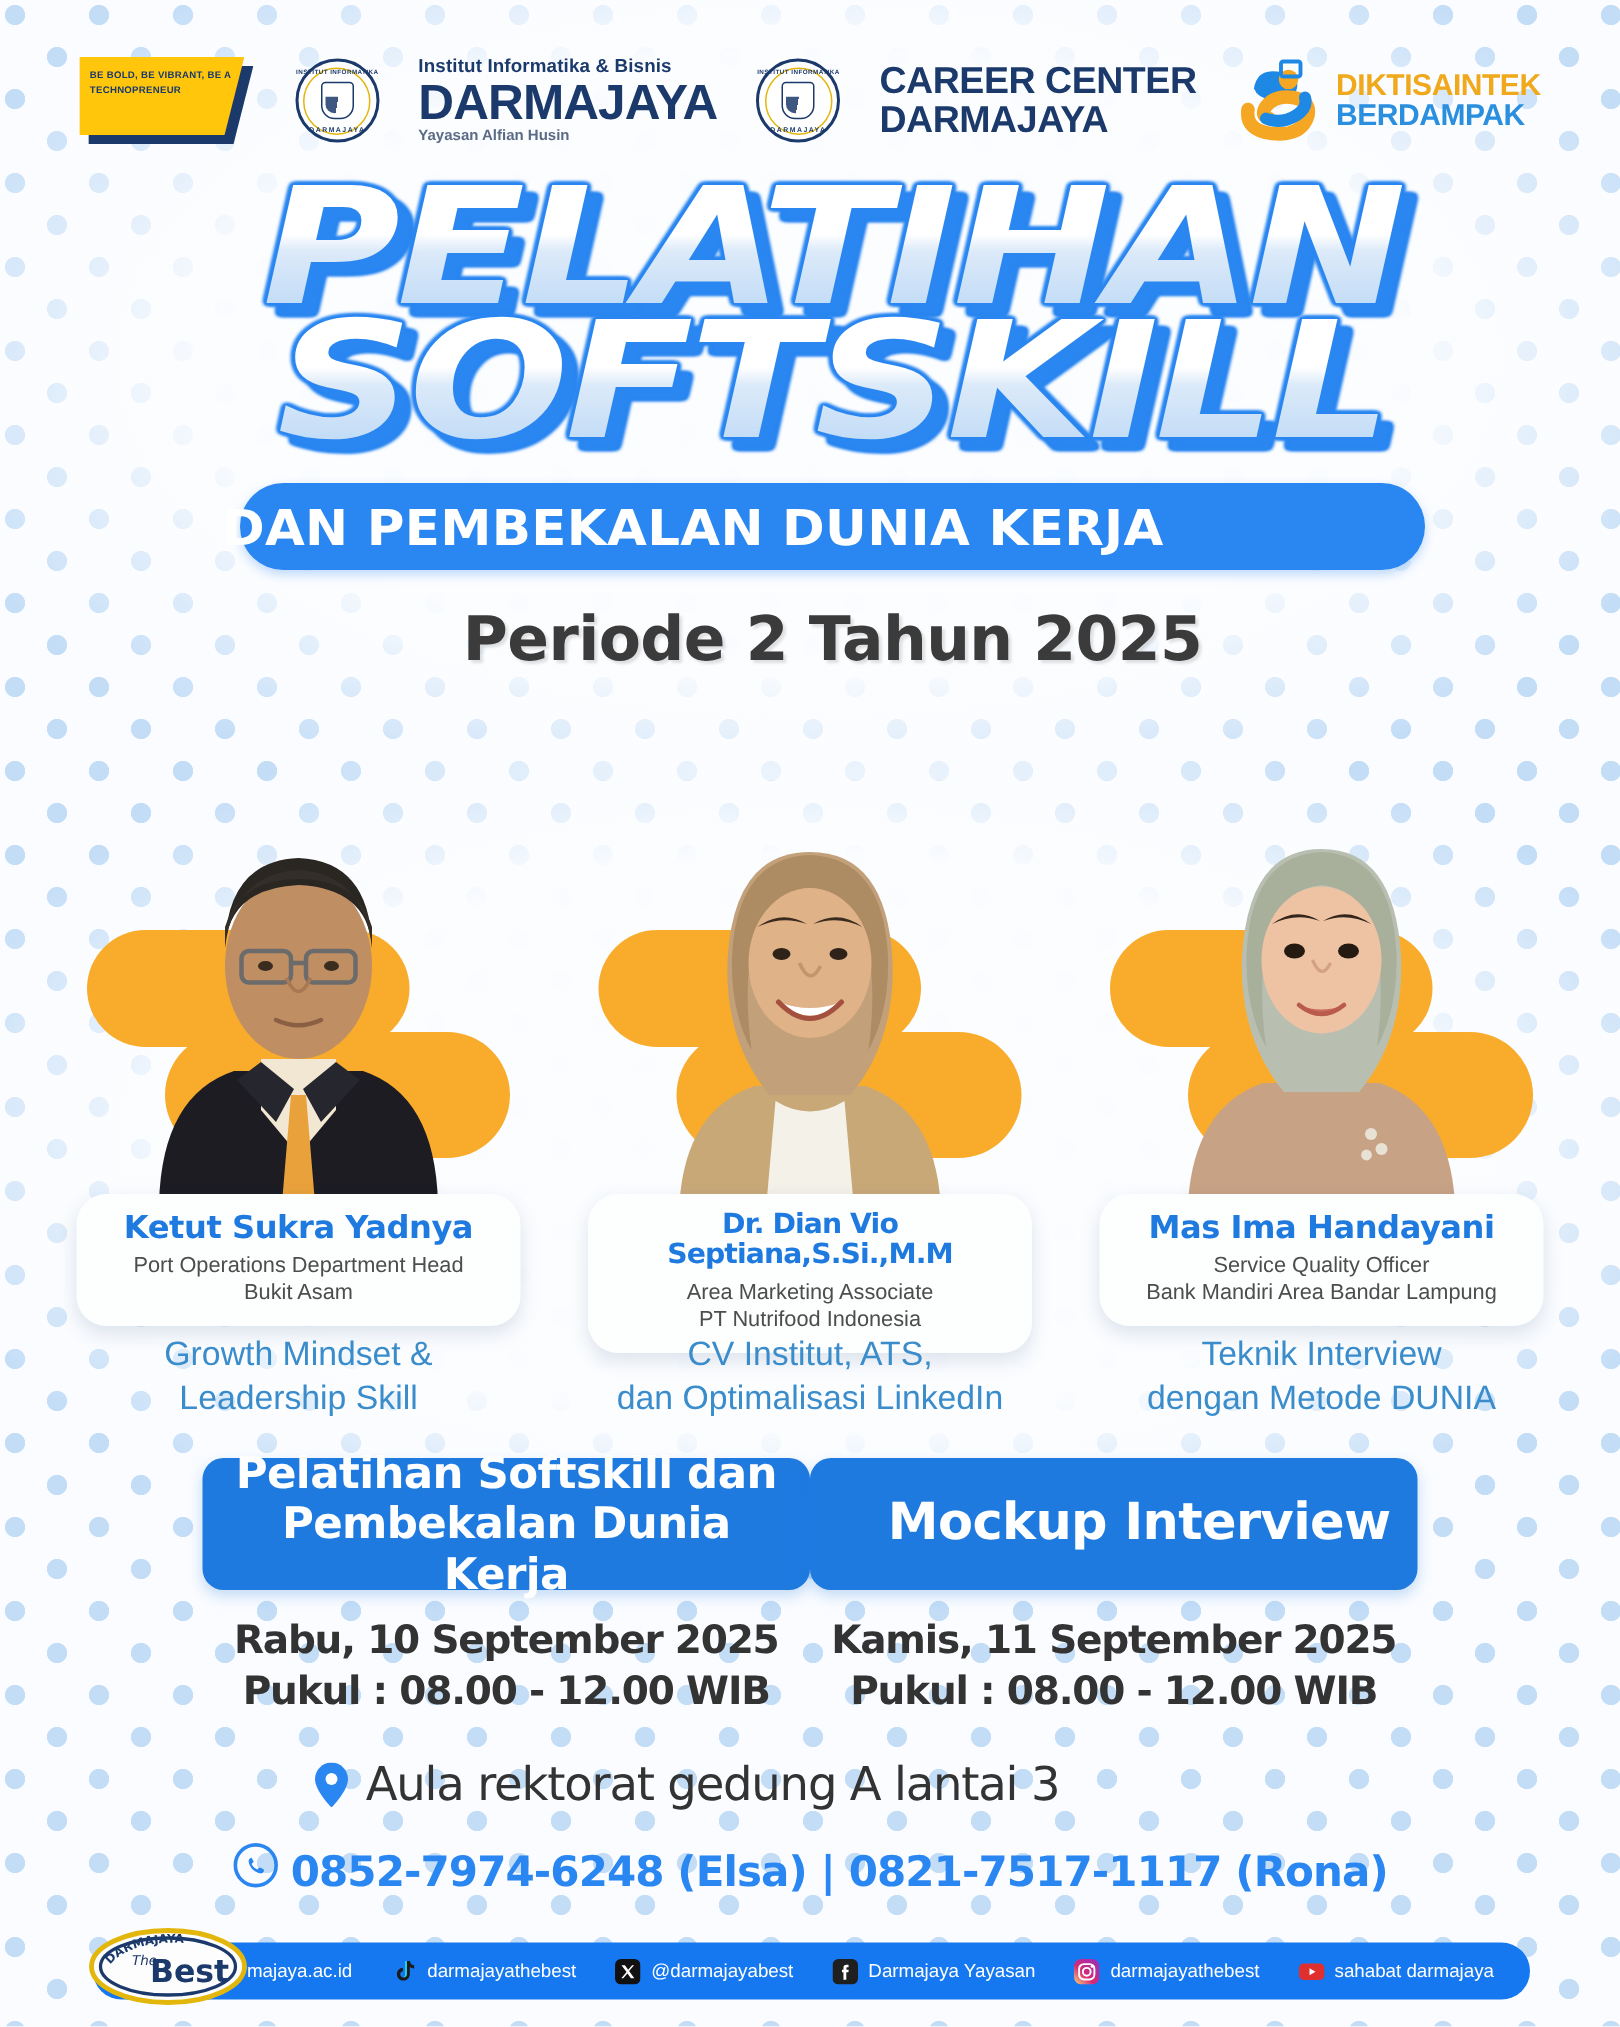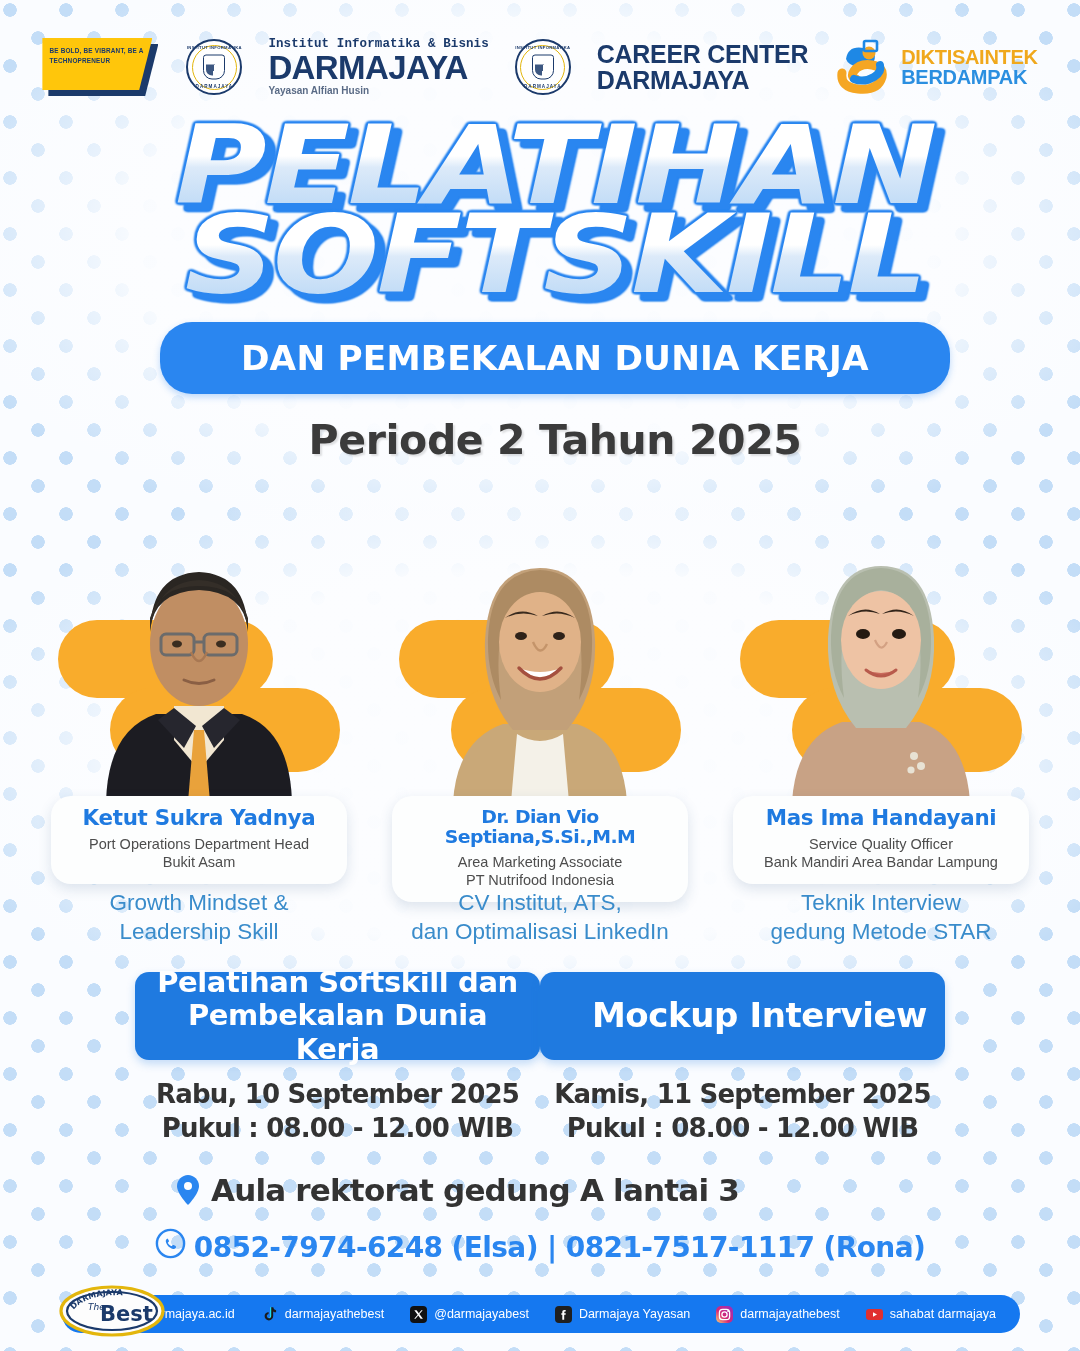--- a/index.html
+++ b/index.html
@@ -73,21 +73,21 @@
     background:linear-gradient(100deg,#1b3a6b 0 48%,#fff 48% 100%);
     opacity:.85; border-radius:0 0 6px 6px;
   }
   .seal-arc{
     position:absolute; left:50%; top:4px; transform:translateX(-50%);
     font-size:4.2px; color:#1b3a6b; font-weight:700; white-space:nowrap;
     letter-spacing:.3px;
   }
   .seal-arc-b{ top:auto; bottom:4px; font-size:4.6px; letter-spacing:1px; }
   .inst-block{ line-height:1; flex:none; }
-  .inst-sub{ font-size:12.5px; color:#1b3a6b; font-weight:600; letter-spacing:.1px;font-family:Liberation Mono, monospace; }
+  .inst-sub{ font-size:12.5px; color:#1b3a6b; font-weight:600; letter-spacing:.1px; }
   .inst-main{ font-size:33px; color:#1b3a6b; font-weight:800; letter-spacing:-.6px; margin:1px 0 2px; }
   .inst-foot{ font-size:10px; color:#5a6b86; font-weight:600; }
   .cc-block{ line-height:1.04; flex:none; }
   .cc-1{ font-size:25px; font-weight:800; color:#1b3a6b; letter-spacing:-.3px; }
   .cc-2{ font-size:25px; font-weight:800; color:#1b3a6b; letter-spacing:-.3px; }
   .dikti-wrap{ display:flex; align-items:center; gap:9px; flex:none; }
   .dikti-mark{ width:58px; height:56px; position:relative; }
   .dikti-text{ line-height:1.02; }
   .dikti-1{ font-size:20px; font-weight:800; color:#f0a81c; letter-spacing:-.3px; }
   .dikti-2{ font-size:20px; font-weight:800; color:#2b8fe0; letter-spacing:-.3px; }
@@ -107,23 +107,23 @@
     display:block;
     filter:drop-shadow(7px 7px 0 #2a86f0) drop-shadow(0 0 1.5px #2a86f0)
            drop-shadow(1px 0 0 #2a86f0) drop-shadow(-1px 0 0 #2a86f0)
            drop-shadow(0 1px 0 #2a86f0) drop-shadow(0 -1px 0 #2a86f0);
     transform:scaleX(1.16);
   }
   .t1{ font-size:108px; }
   .t2{ font-size:108px; margin-top:-6px; }
 
   .banner{
-    margin:20px auto 0; width:790px; height:72px;
+    margin:20px auto 0; width:790px; height:58px;
     background:#2a86f0; border-radius:32px;
-    display:flex; align-items:center; justify-content:center;
+    display:flex; align-items:center; justify-content:flex-start;
     box-shadow:0 3px 7px rgba(42,134,240,.3);
   }
   .banner-text{
     color:#fff; font-family:"DejaVu Sans",sans-serif; font-weight:900;
     font-size:33px; letter-spacing:.2px; transform:scaleX(1.04);
   }
   .periode{
     margin-top:22px; color:#3b3b3b;
     font-family:"DejaVu Sans",sans-serif; font-weight:900;
     font-size:41px; letter-spacing:-.4px;
@@ -186,21 +186,21 @@
   .ev-date{
     margin-top:18px; text-align:center; color:#333;
     font-family:"DejaVu Sans",sans-serif; font-weight:700;
     font-size:26px; line-height:1.3; letter-spacing:-.8px;
   }
 
   
   .loc{
     position:absolute; top:1172px; left:0; width:916px; z-index:5;
     display:flex; align-items:center; justify-content:center; gap:12px;
-    color:#333; font-family:"DejaVu Sans",sans-serif; font-weight:700;
+    color:#333; font-family:"DejaVu Sans",sans-serif; font-weight:400;
     font-size:31px; letter-spacing:-.8px;
   }
   .pin{ width:22px; height:30px; position:relative; }
   .contact{
     position:absolute; top:1228px; left:0; width:1080px; z-index:5;
     display:flex; align-items:center; justify-content:center; gap:8px;
     color:#2a86f0; font-family:"DejaVu Sans",sans-serif; font-weight:700;
     font-size:28px; letter-spacing:-.6px;
   }
 
@@ -399,21 +399,21 @@
       </div>
       <div class="namecard">
         <div class="sp-name">Mas Ima Handayani</div>
         <div class="sp-role">
           <span>Service Quality Officer</span><br>
           <span>Bank Mandiri Area Bandar Lampung</span>
         </div>
       </div>
       <div class="sp-topic">
         <span>Teknik Interview</span><br>
-        <span>gedung Metode STAR</span>
+        <span>dengan Metode DUNIA</span>
       </div>
     </div>
   </div>
 
   <div class="events">
 
     <div class="ev">
       <div class="ev-box">
         <div class="ev-title">
           <span>Pelatihan Softskill dan</span><br>

